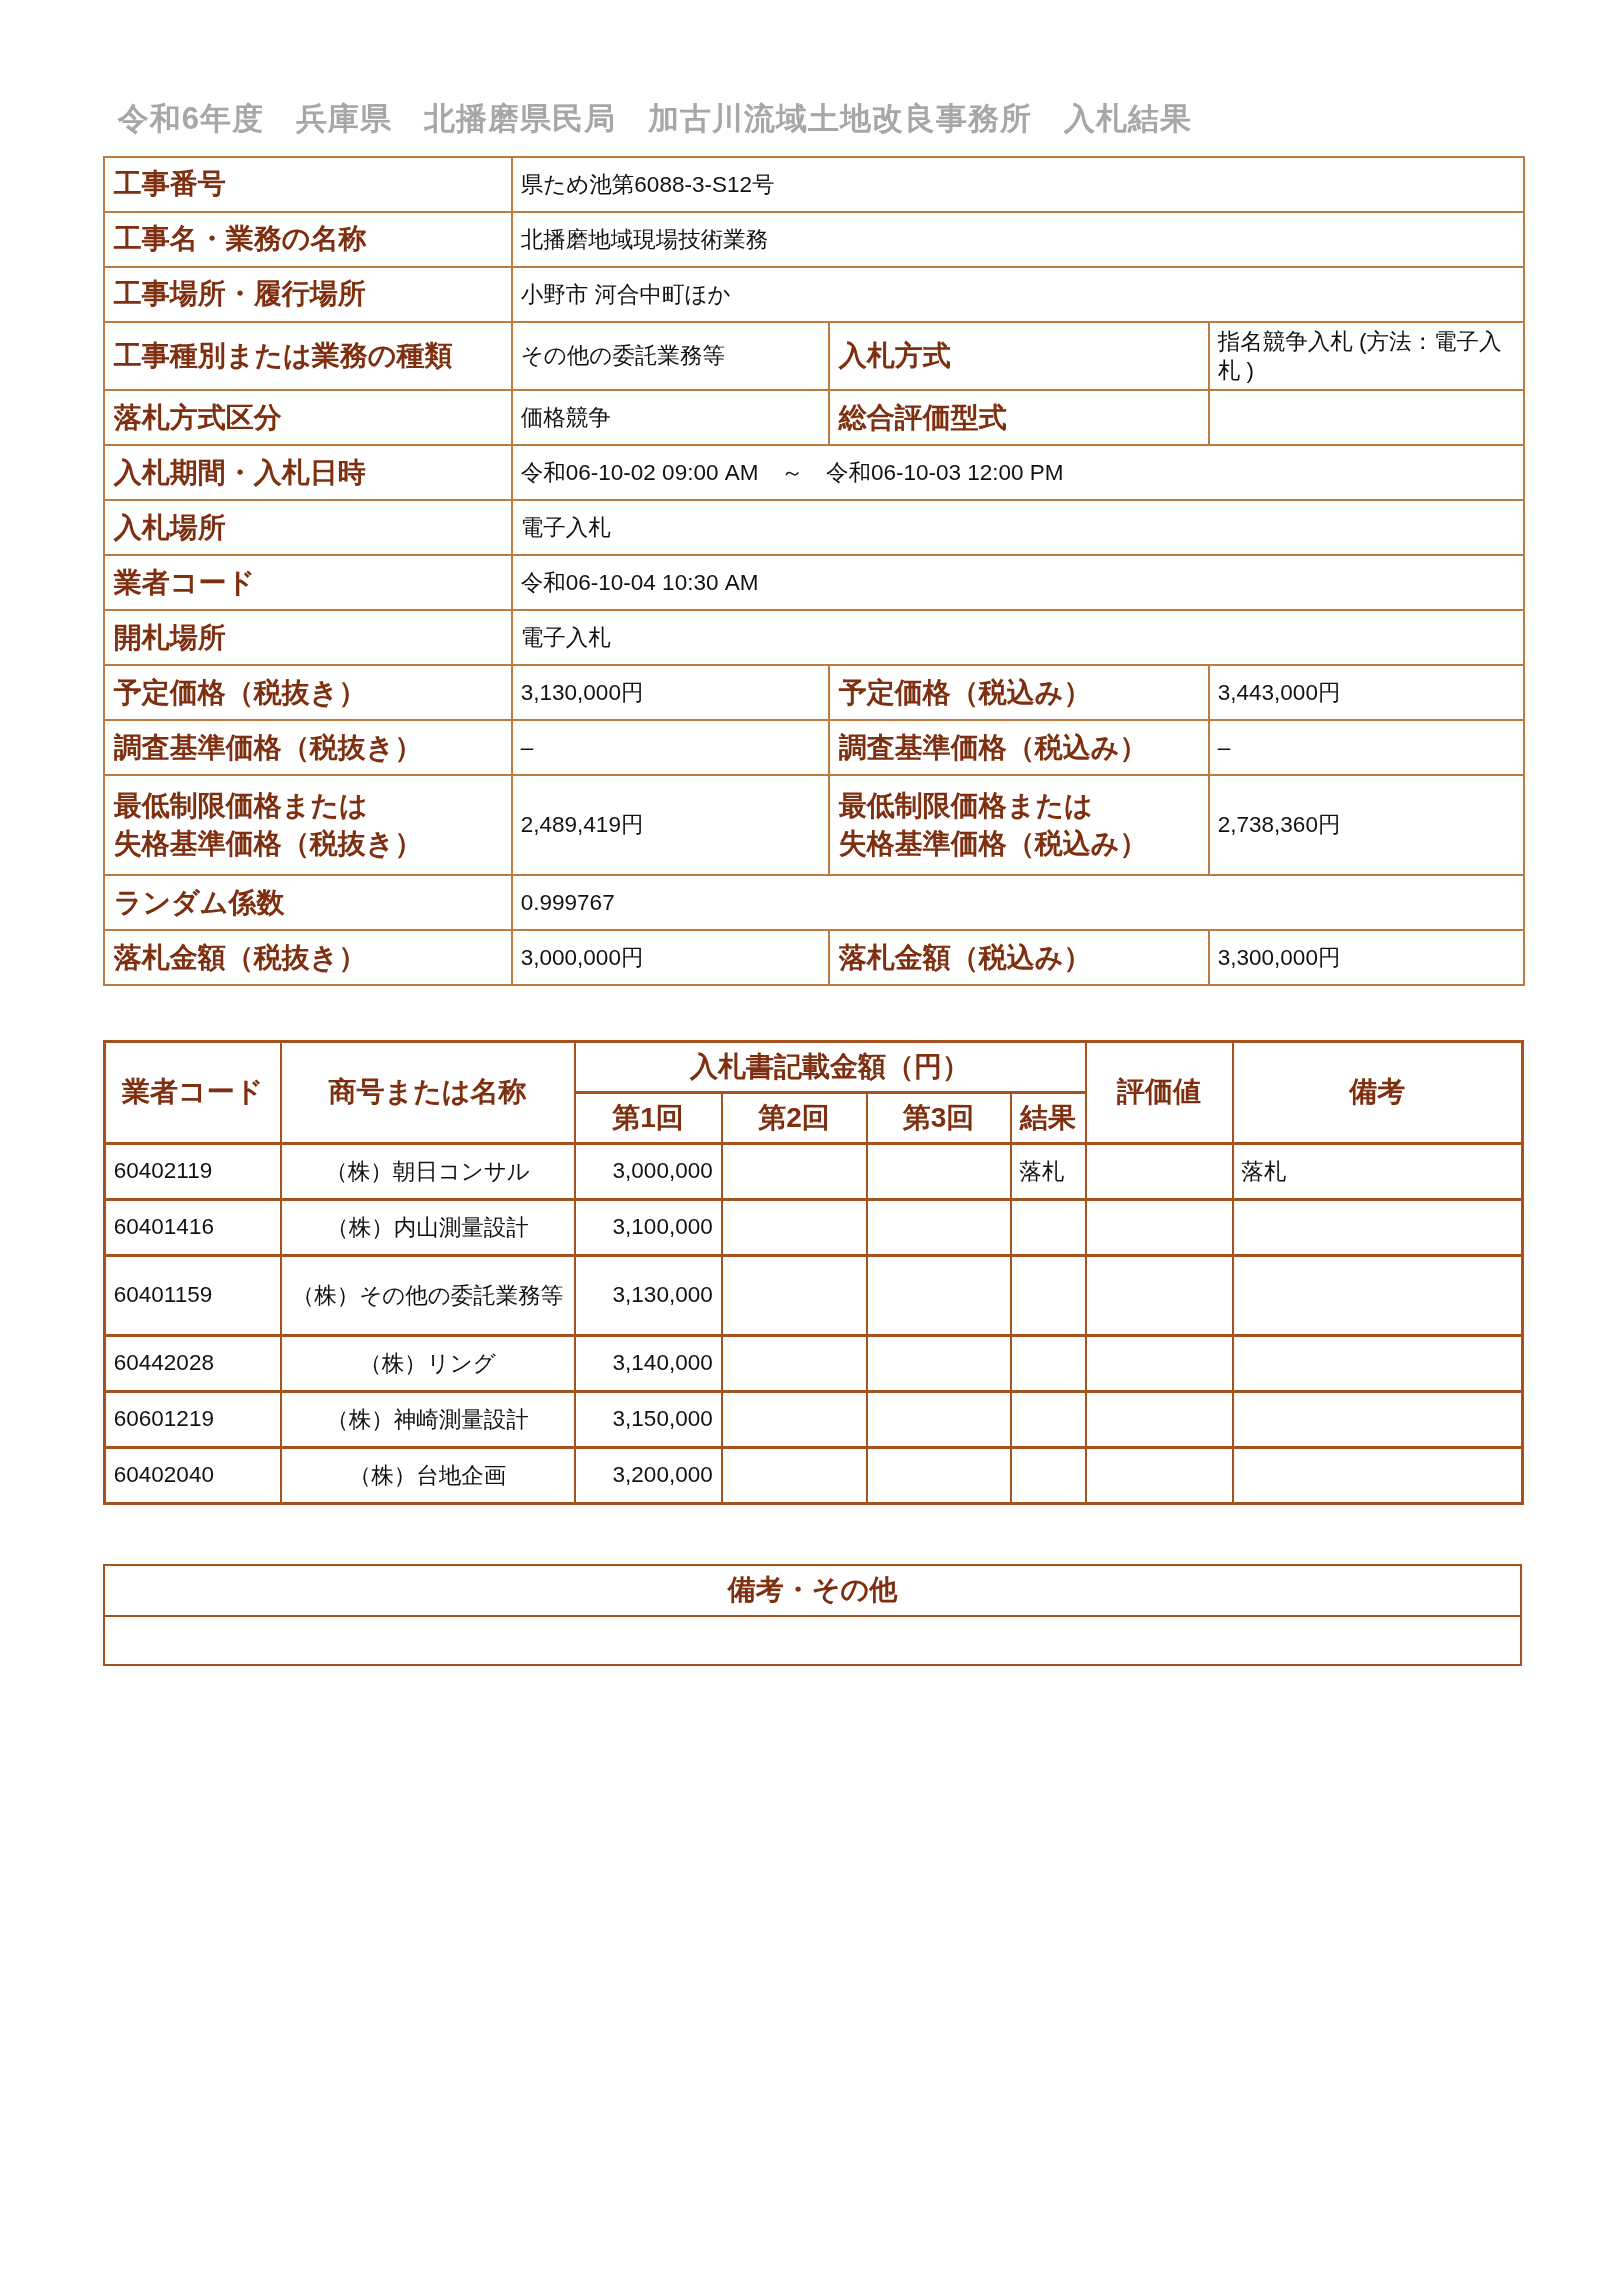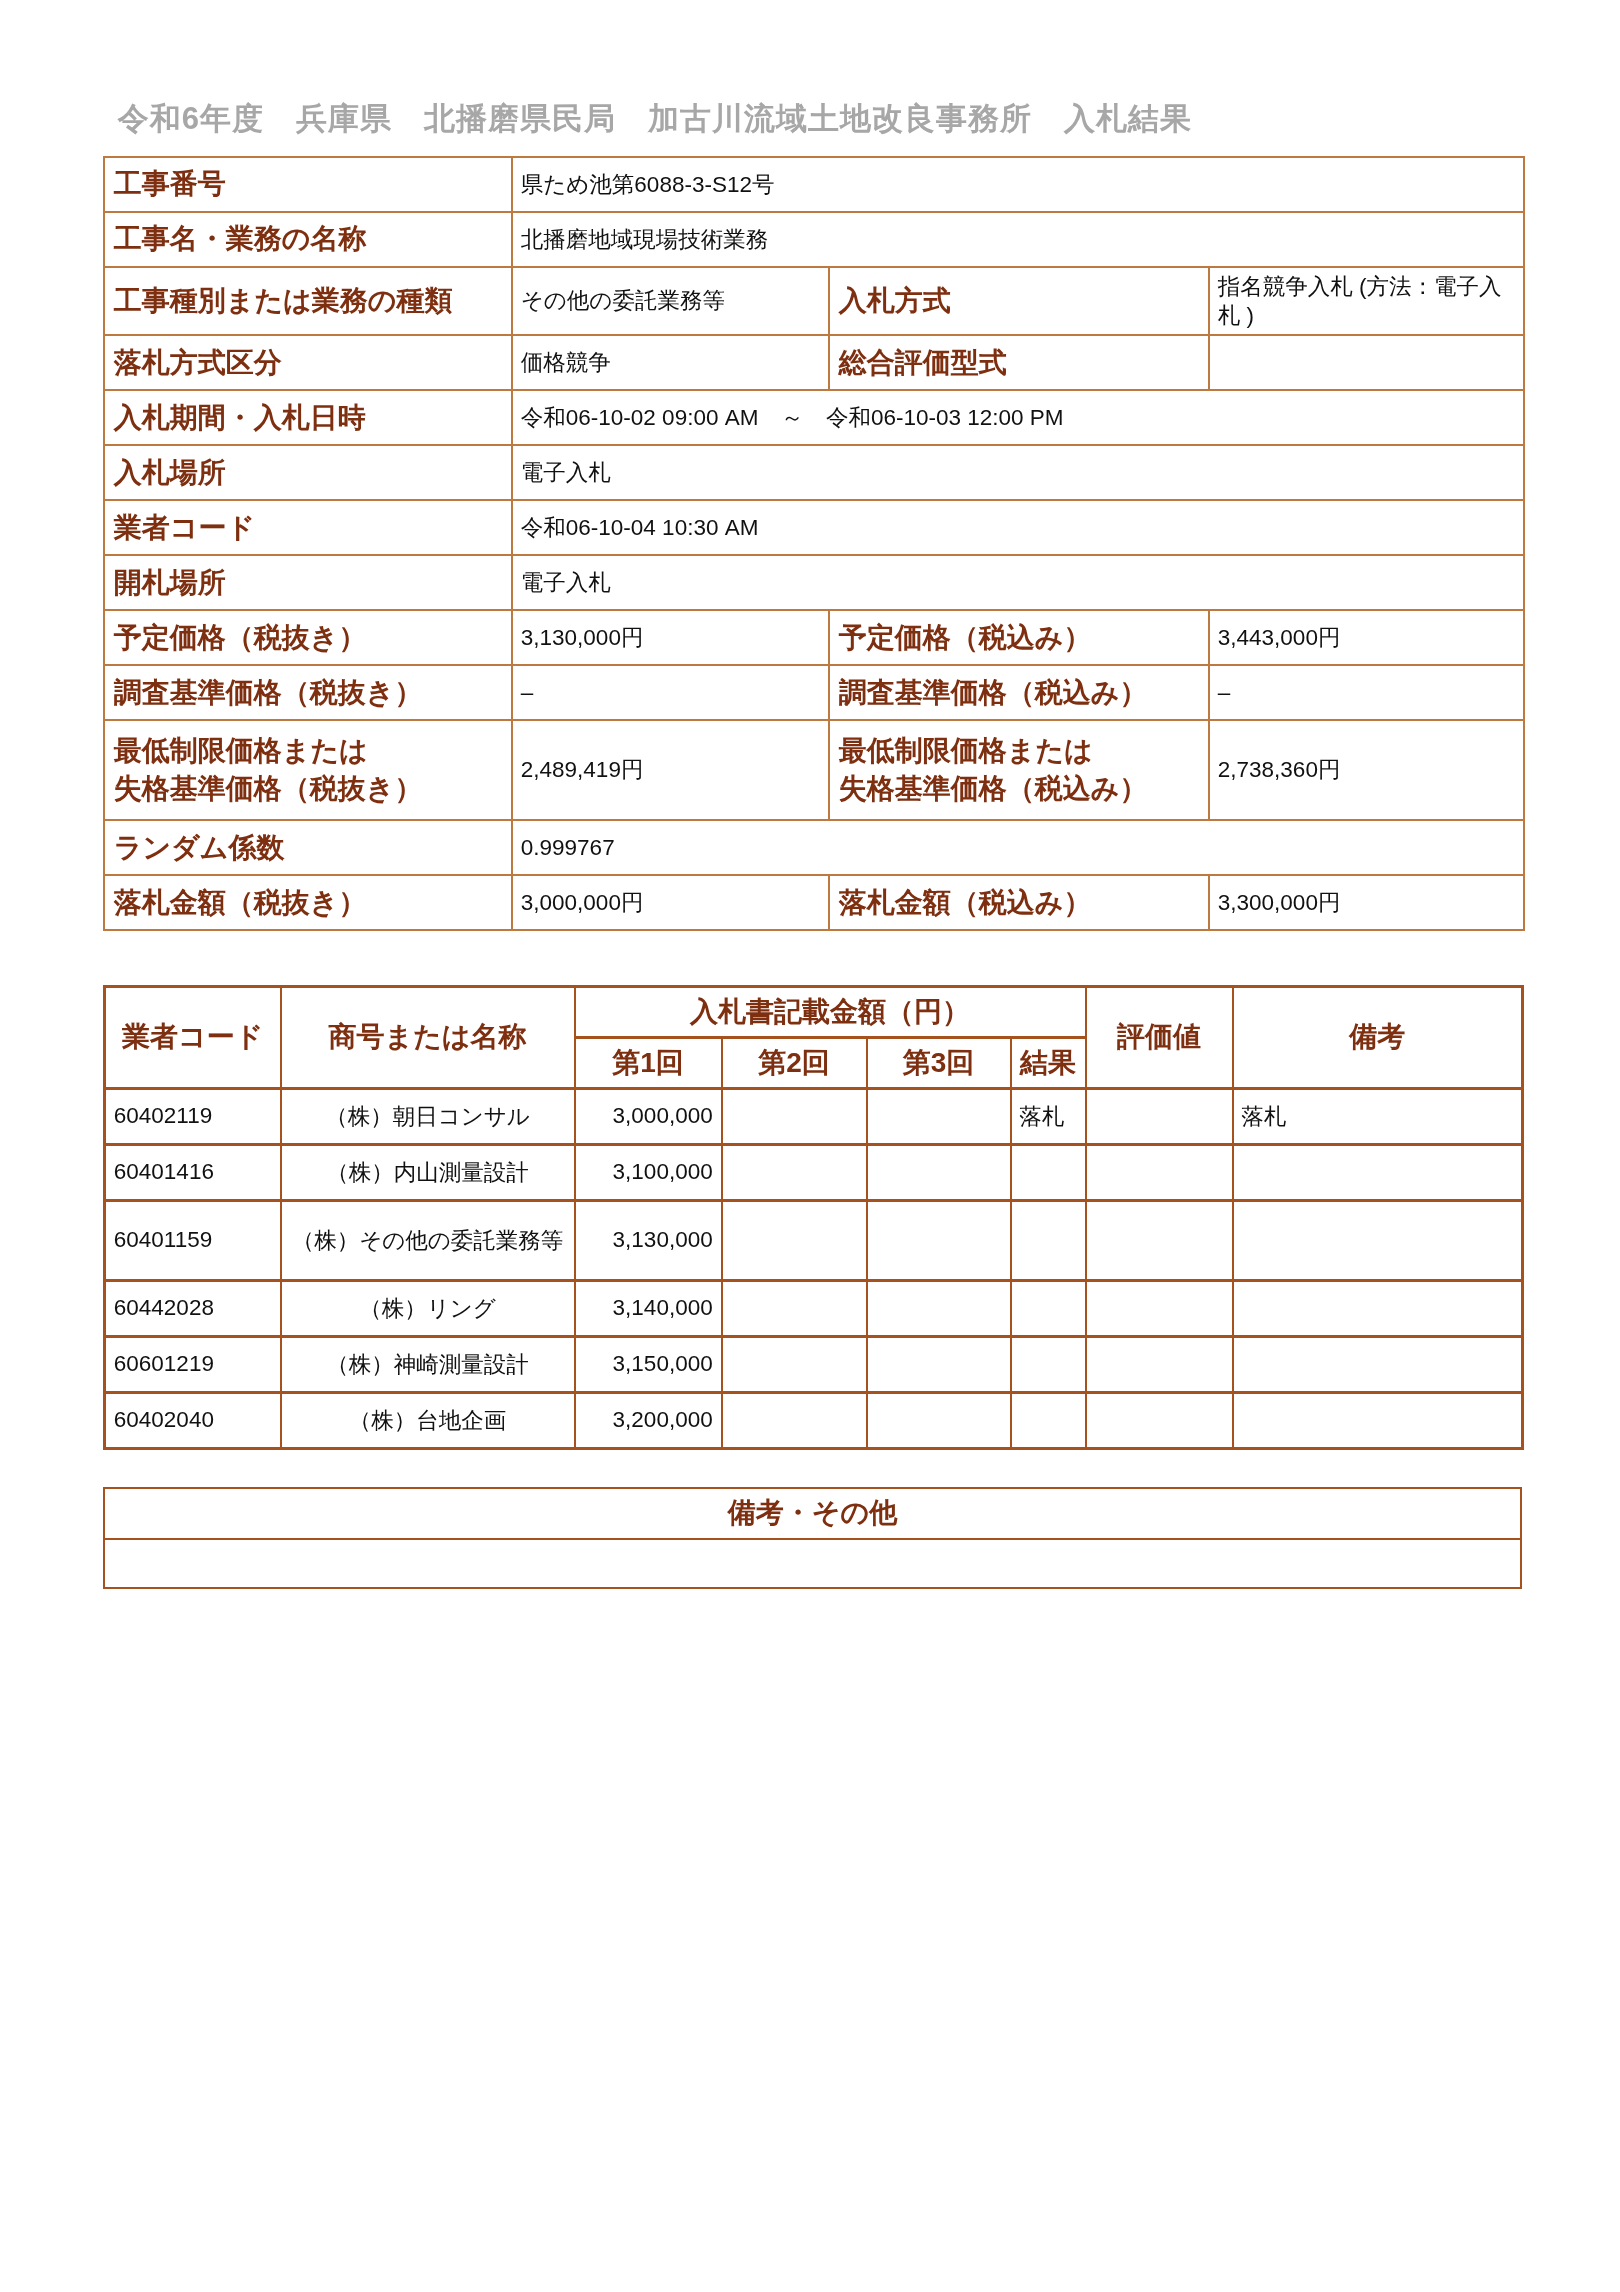--- a/index.html
+++ b/index.html
@@ -95,21 +95,21 @@
     padding:3.9px 7.8px;
     word-break:break-all;
   }
   .cell-code{text-align:left;padding-left:4.9px;}
   .cell-name{text-align:center;padding-left:9.8px;}
   .cell-amt{text-align:right;padding-right:11.8px;}
   .cell-result,.cell-eval,.cell-remarks{text-align:left;padding-left:5.9px;}
   .bid-row-tall td{height:80px;}
   
   .notes-table{
-    margin-top:37px;
+    margin-top:59px;
     border:2.9px solid var(--border2);
   }
   .notes-table td{
     border:2.9px solid var(--border2);
     background:#fff;
   }
   .notes-head{
     font-size:28px;
     font-weight:bold;
     color:var(--label-color);
@@ -138,20 +138,24 @@
           <col style="width:315px">
       </colgroup>
       <tbody>
         <tr class="r-def">
           <td class="lbl">工事番号</td>
           <td class="val" colspan="3">県ため池第6088-3-S12号</td>
         </tr>
         <tr class="r-def">
           <td class="lbl">工事名・業務の名称</td>
           <td class="val" colspan="3">北播磨地域現場技術業務</td>
+        </tr>
+        <tr class="r-def">
+          <td class="lbl">工事場所・履行場所</td>
+          <td class="val" colspan="3">小野市 河合中町ほか</td>
         </tr>
         <tr class="r-tall">
           <td class="lbl">工事種別または業務の種類</td>
           <td class="val">その他の委託業務等</td>
           <td class="lbl">入札方式</td>
           <td class="val">指名競争入札 (方法：電子入札 )</td>
         </tr>
         <tr class="r-def">
           <td class="lbl">落札方式区分</td>
           <td class="val">価格競争</td>

